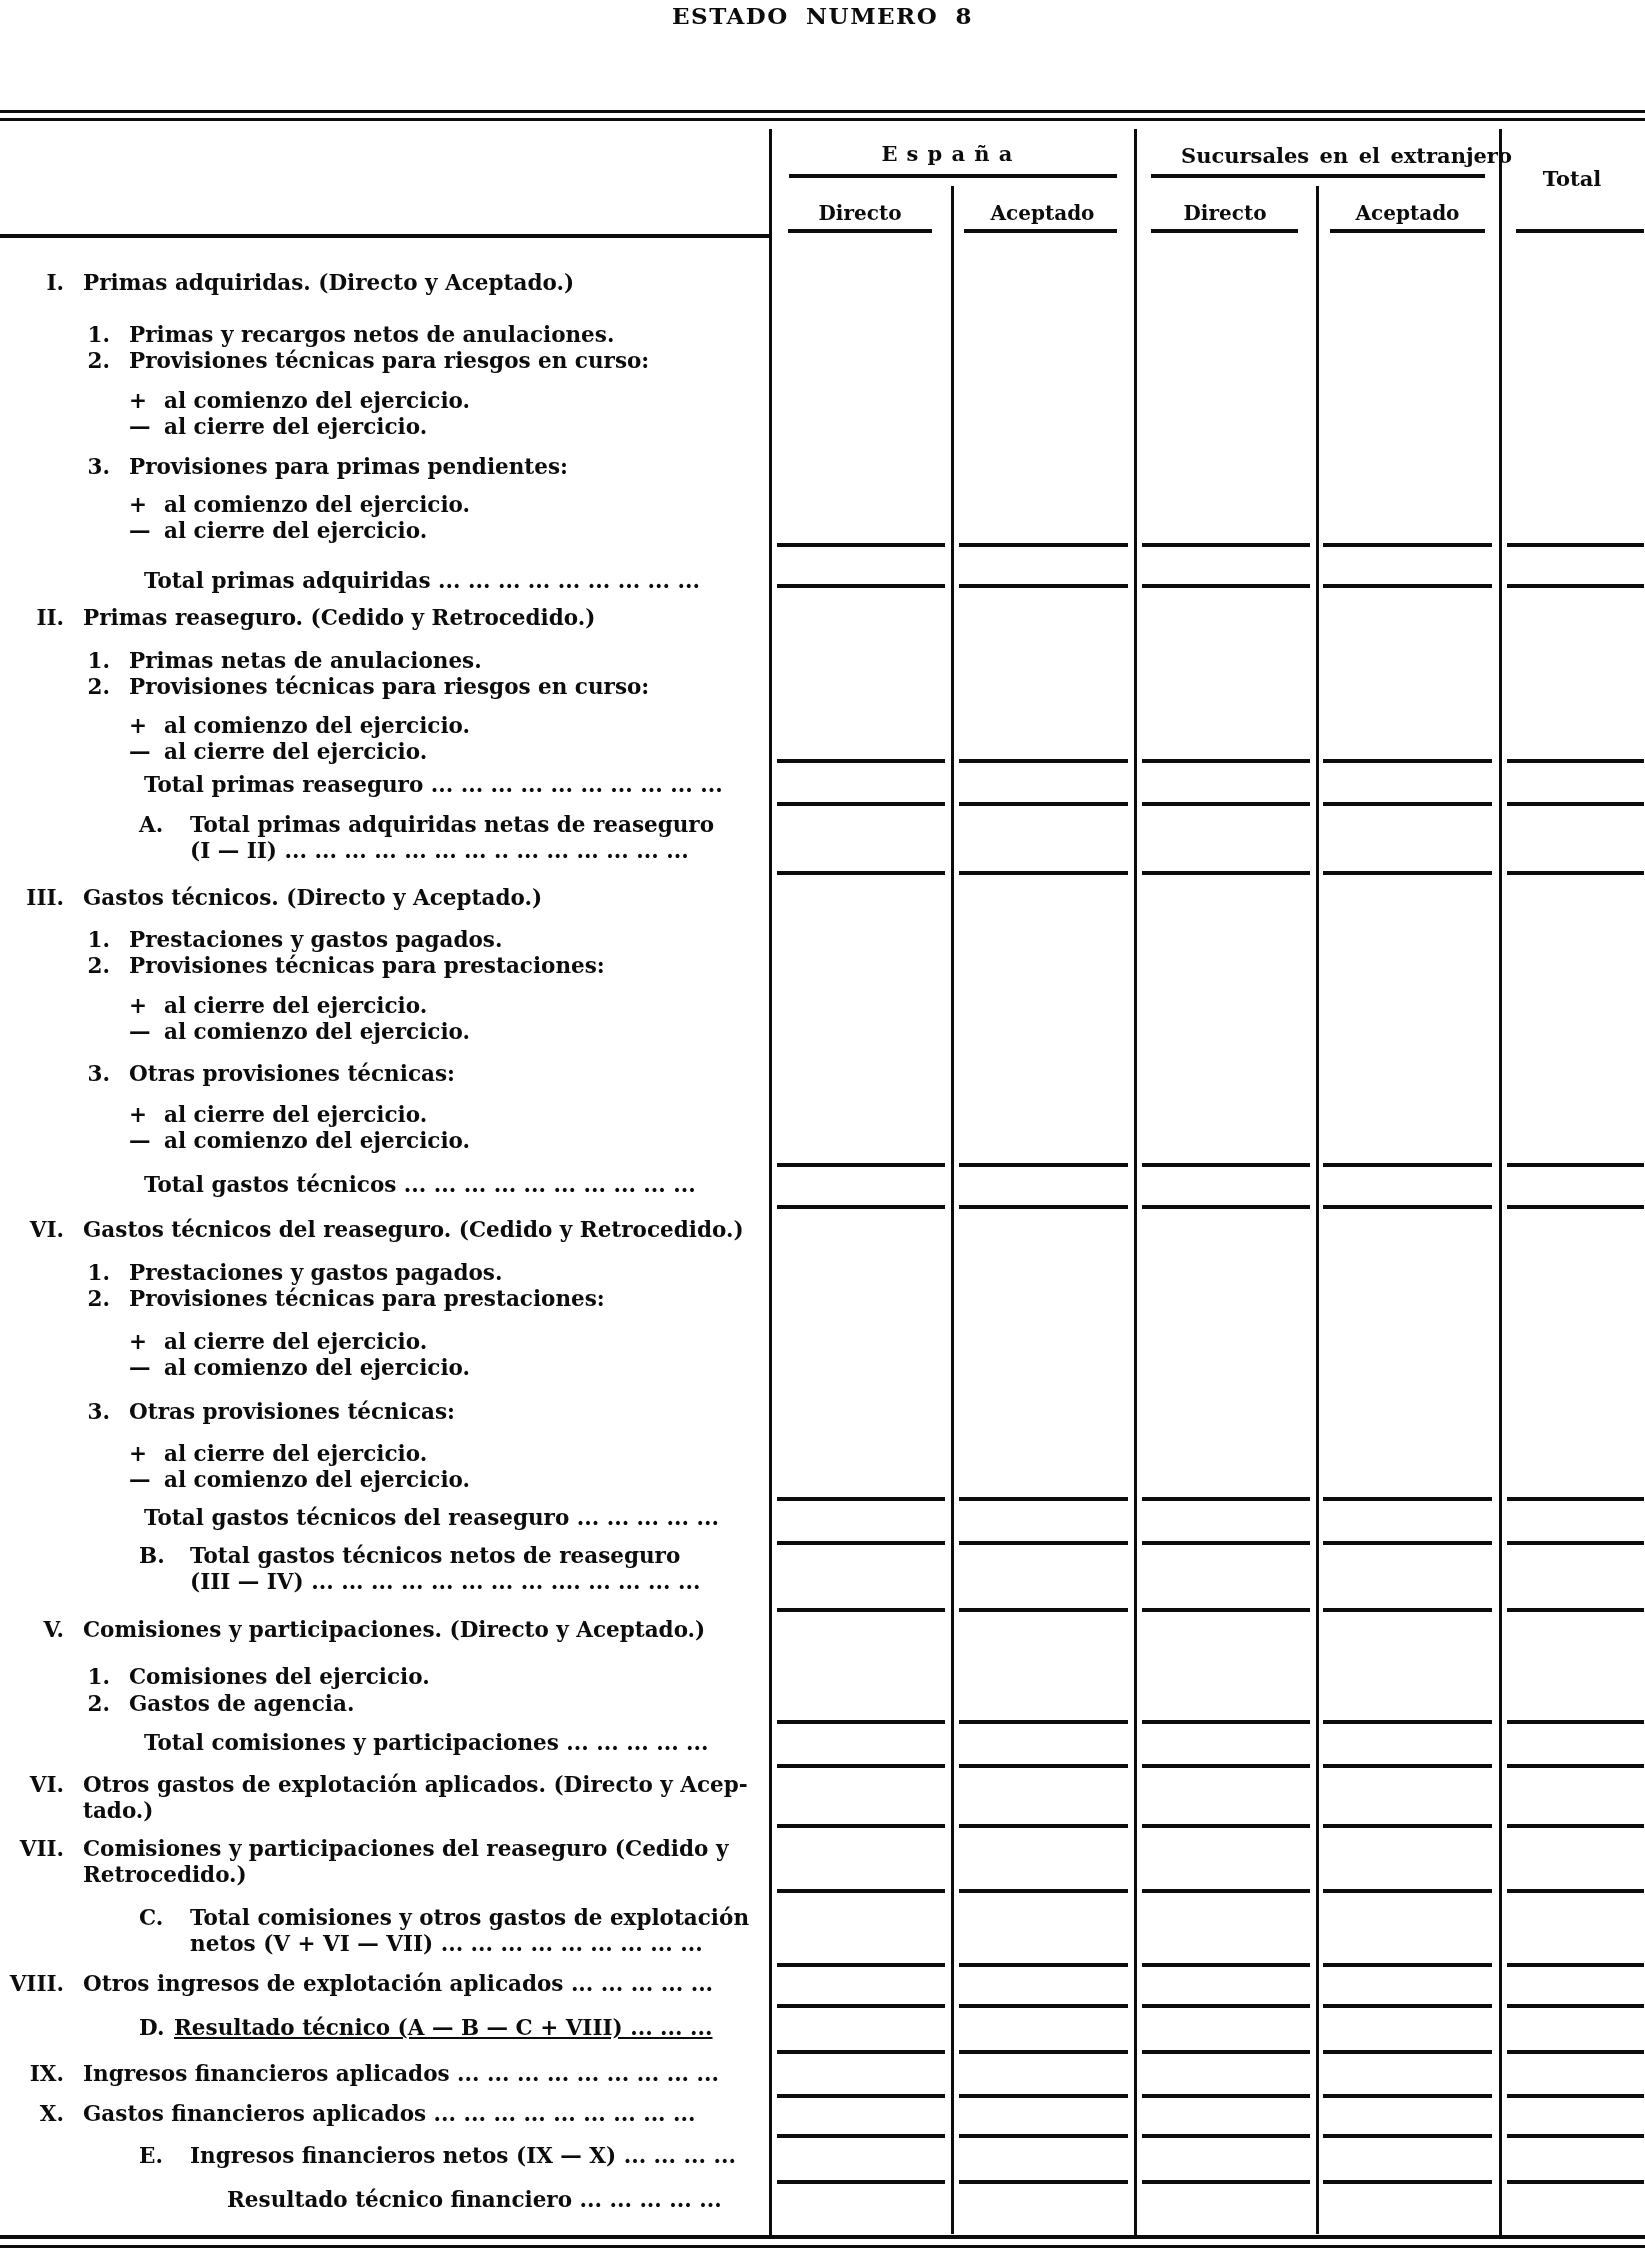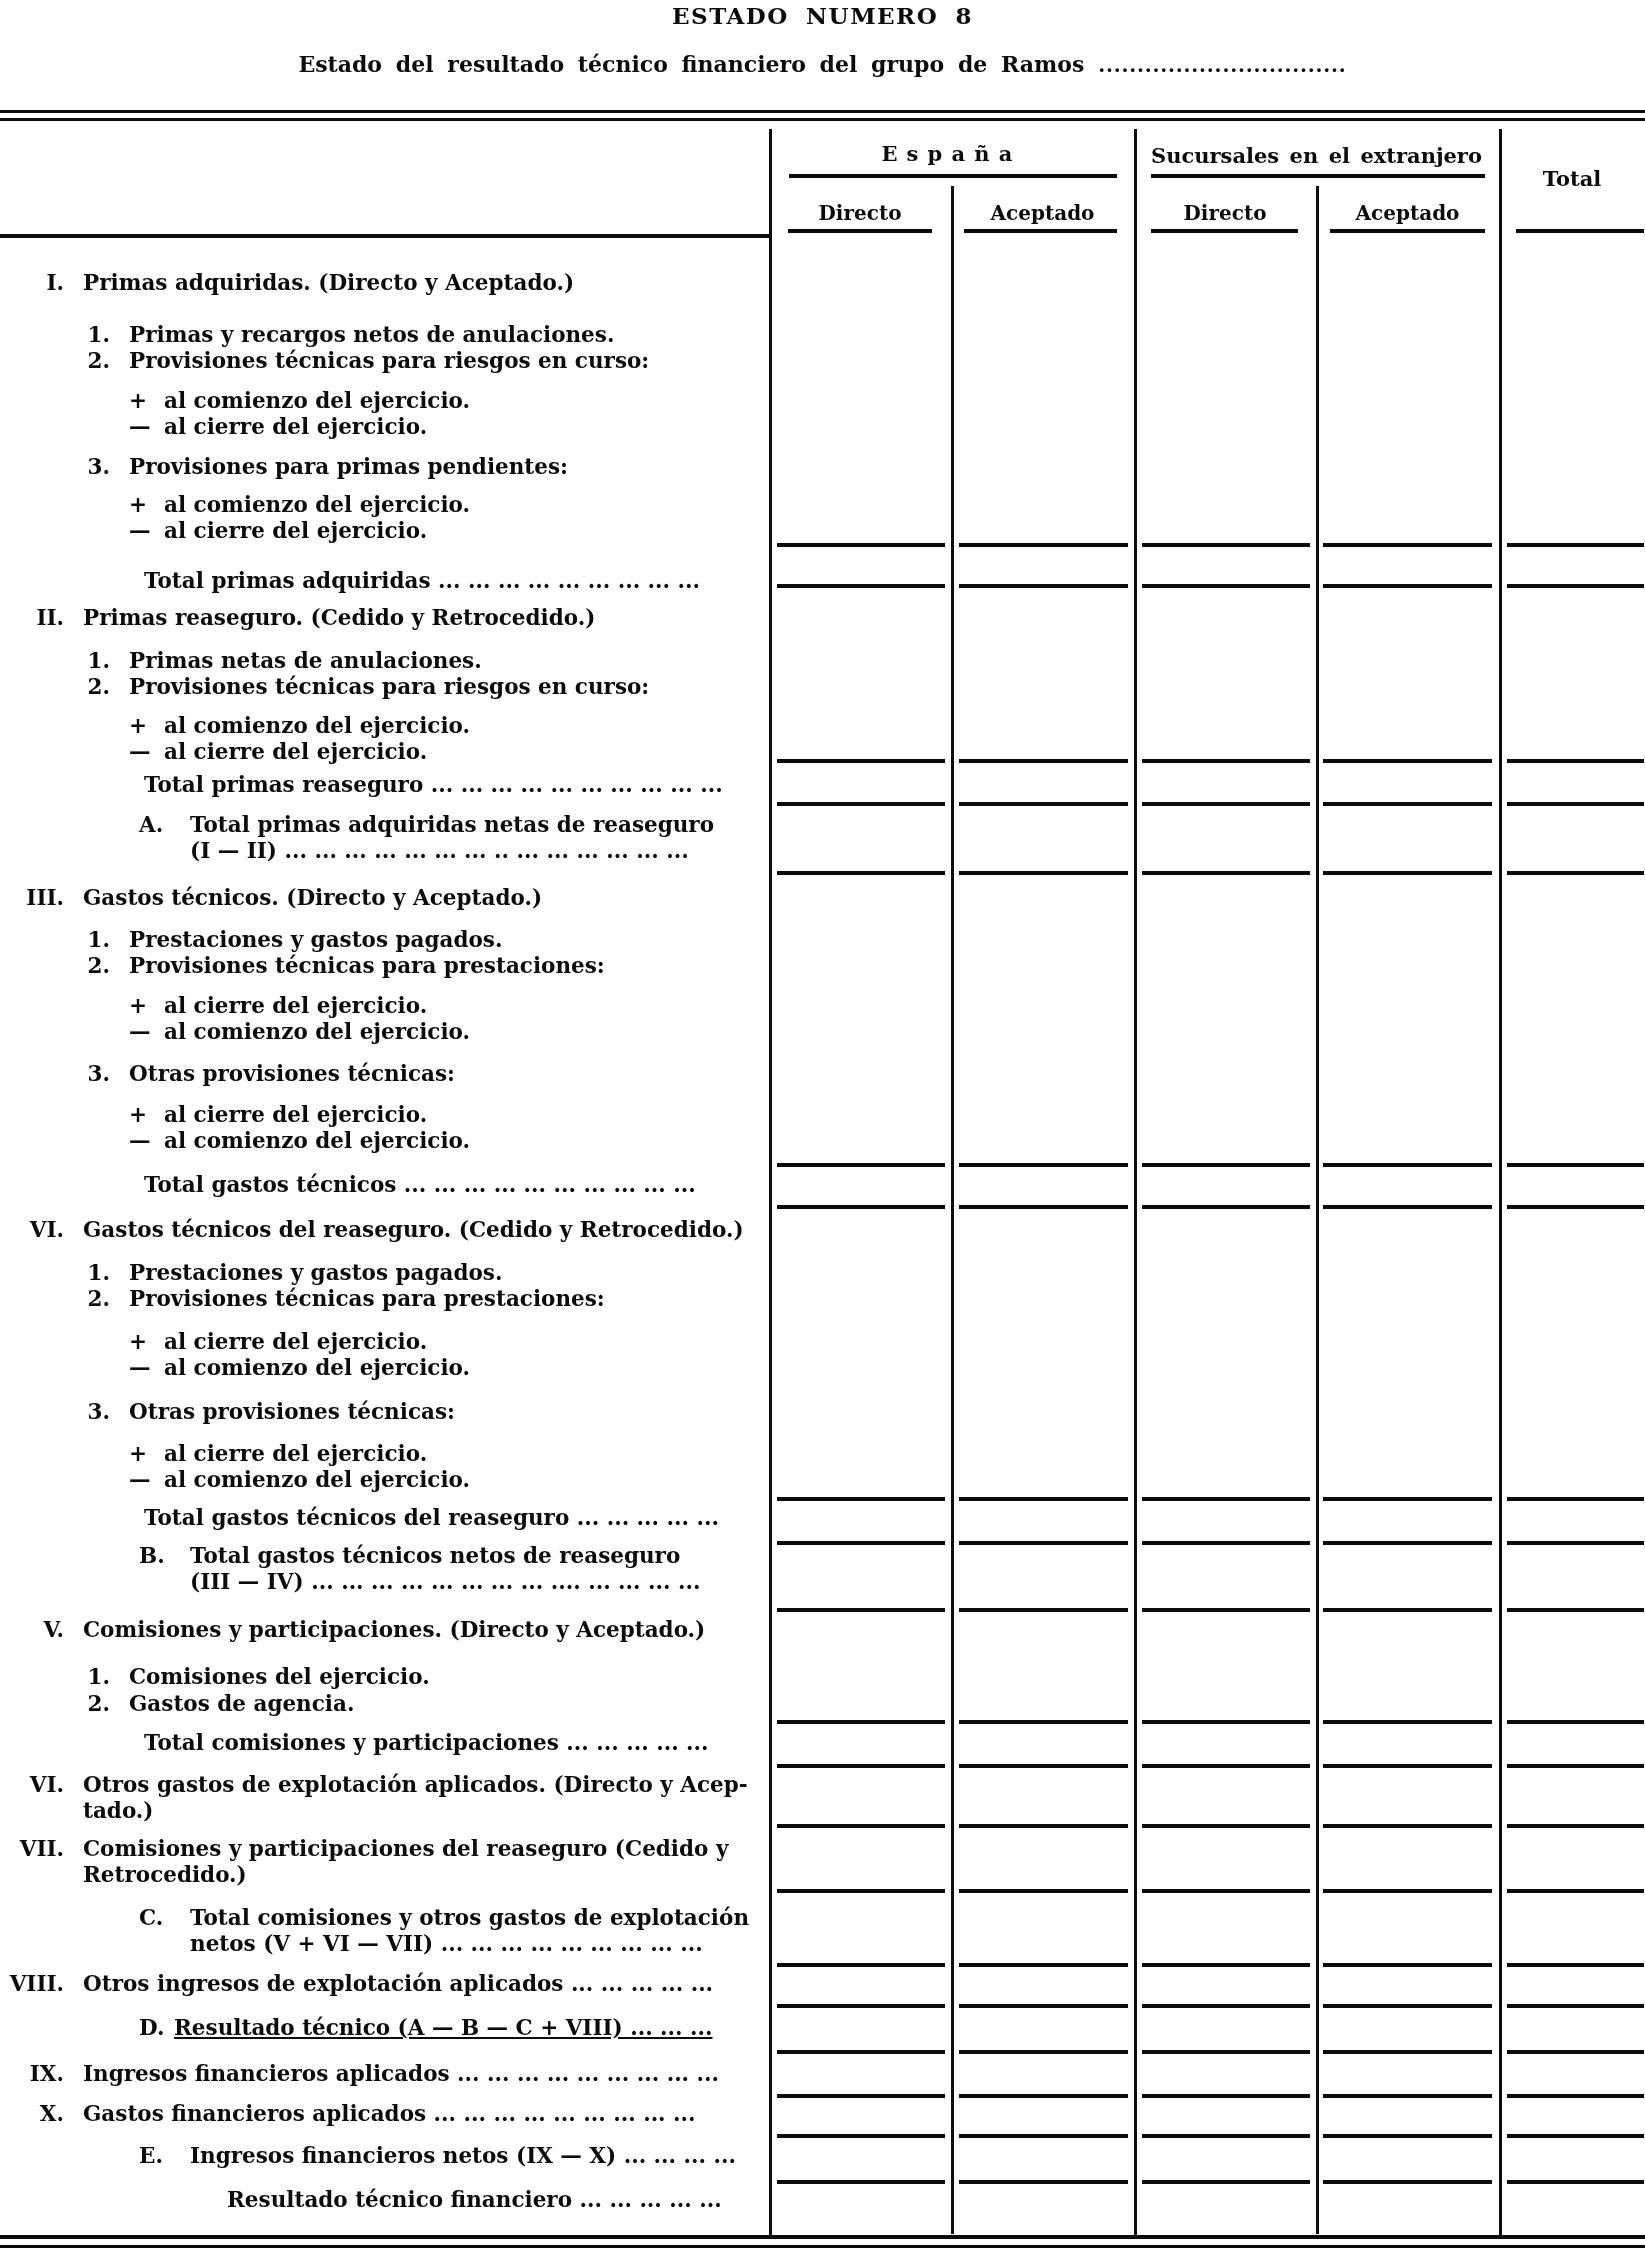--- a/index.html
+++ b/index.html
@@ -14,41 +14,37 @@
     position:absolute;top:1.5px;left:0;width:100%;text-align:center;
     font-size:23px;letter-spacing:1.5px;word-spacing:7.7px;white-space:nowrap;
   }
   .subtitle{
     position:absolute;top:51px;left:0;width:100%;text-align:center;
     font-size:22px;word-spacing:6.1px;white-space:nowrap;
   }
   .subtitle .leader{letter-spacing:0.8px;font-size:20px;}
   .colhead{position:absolute;text-align:center;font-size:21px;white-space:nowrap;}
   .grp1{left:769px;width:365px;top:141px;letter-spacing:9.2px;}
-  .grp2{left:1134px;width:365px;top:143px;word-spacing:3.1px;}
+  .grp2{left:1164px;width:365px;top:143px;word-spacing:3.1px;}
   .grpt{left:1499px;width:146px;top:166px;}
   .sub1{left:769px;width:182px;top:201px;font-size:20px;}
   .sub2{left:951px;width:183px;top:201px;font-size:20px;}
   .sub3{left:1134px;width:182px;top:201px;font-size:20px;}
   .sub4{left:1316px;width:183px;top:201px;font-size:20px;}
   .row{position:absolute;left:0;width:771px;height:26px;font-size:21.5px;line-height:26px;}
   .row span{position:absolute;top:0;white-space:nowrap;}
   .row .num{text-align:right;}
   .cellline{position:absolute;height:3.8px;background:#0c0c0c;}
 </style>
 </head>
 <body>
 
 <div class="page">
 
   <div class="title">ESTADO NUMERO 8</div>
-  <div class="subtitle">
-    <span>Estado del resultado técnico financiero del grupo de Ramos</span>
-    <span class="leader">................................</span>
-  </div>
 
   <div class="rule" style="left:0;top:110px;width:1645px;height:3.1px;"></div>
   <div class="rule" style="left:0;top:118px;width:1645px;height:3.1px;"></div>
 
   <div class="colhead grp1">España</div>
   <div class="colhead grp2">Sucursales en el extranjero</div>
   <div class="colhead grpt">Total</div>
   <div class="colhead sub1">Directo</div>
   <div class="colhead sub2">Aceptado</div>
   <div class="colhead sub3">Directo</div>

